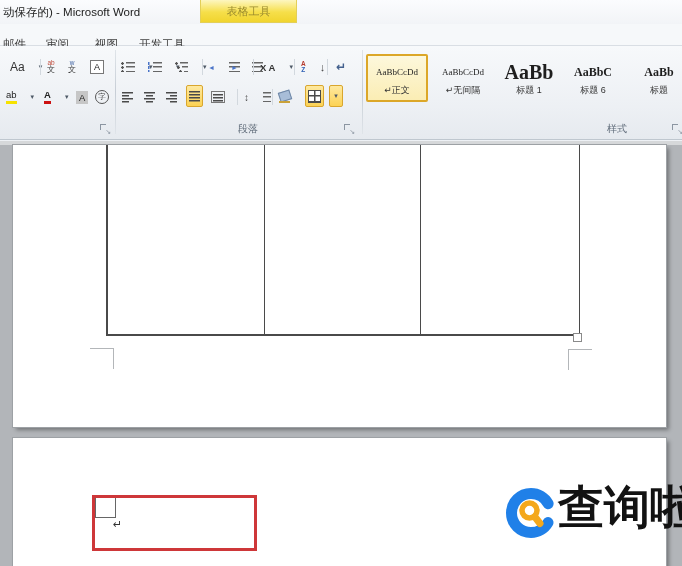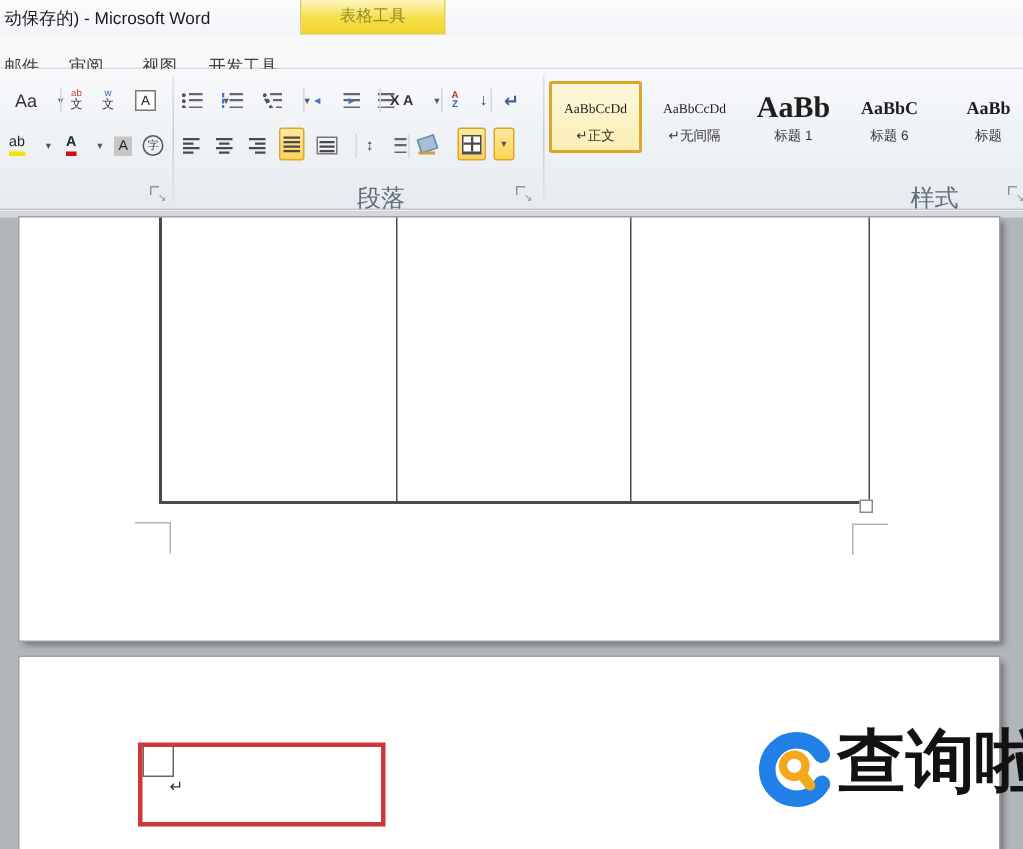--- a/index.html
+++ b/index.html
@@ -25,21 +25,21 @@
     background:#fbf7dd; border-left:1px solid #e7ddA0; border-right:1px solid #e7dda0; }
 
   
   #ribbon { position:absolute; left:0; top:46px; width:682px; height:94px;
     background:linear-gradient(#f7f9fb,#edf0f4 65%,#e6eaef);
     border-bottom:1px solid #bfc7cf; }
   .gsep { position:absolute; top:4px; width:1px; height:84px;
     background:linear-gradient(#dfe4e9,#c6cdd5 50%,#dfe4e9); }
   .vsep { position:absolute; top:13px; width:1px; height:16px; background:#d2d8de; }
   .vsep2 { position:absolute; top:43px; width:1px; height:16px; background:#d2d8de; }
-  .glabel { position:absolute; top:76px; font-size:16px; color:#5f6b79; }
+  .glabel { position:absolute; top:76px; font-size:10px; color:#5f6b79; }
   .rbtn { position:absolute; height:22px; display:flex; align-items:center; gap:14px;
     padding:0 2px; border-radius:2px; }
   .rbtn.sel { background:linear-gradient(#fee9a0,#fcd254); border:1px solid #d9a62e; }
   .caret { font-size:7px; color:#4d5865; }
   .dlg { position:absolute; width:10px; height:10px; }
   .dlg::before { content:""; position:absolute; left:0; top:0; width:5px; height:5px;
     border-left:1px solid #8b95a1; border-top:1px solid #8b95a1; }
   .dlg::after { content:"\2198"; position:absolute; right:-1px; bottom:-2px; font-size:7px; color:#8b95a1; }
 
   

